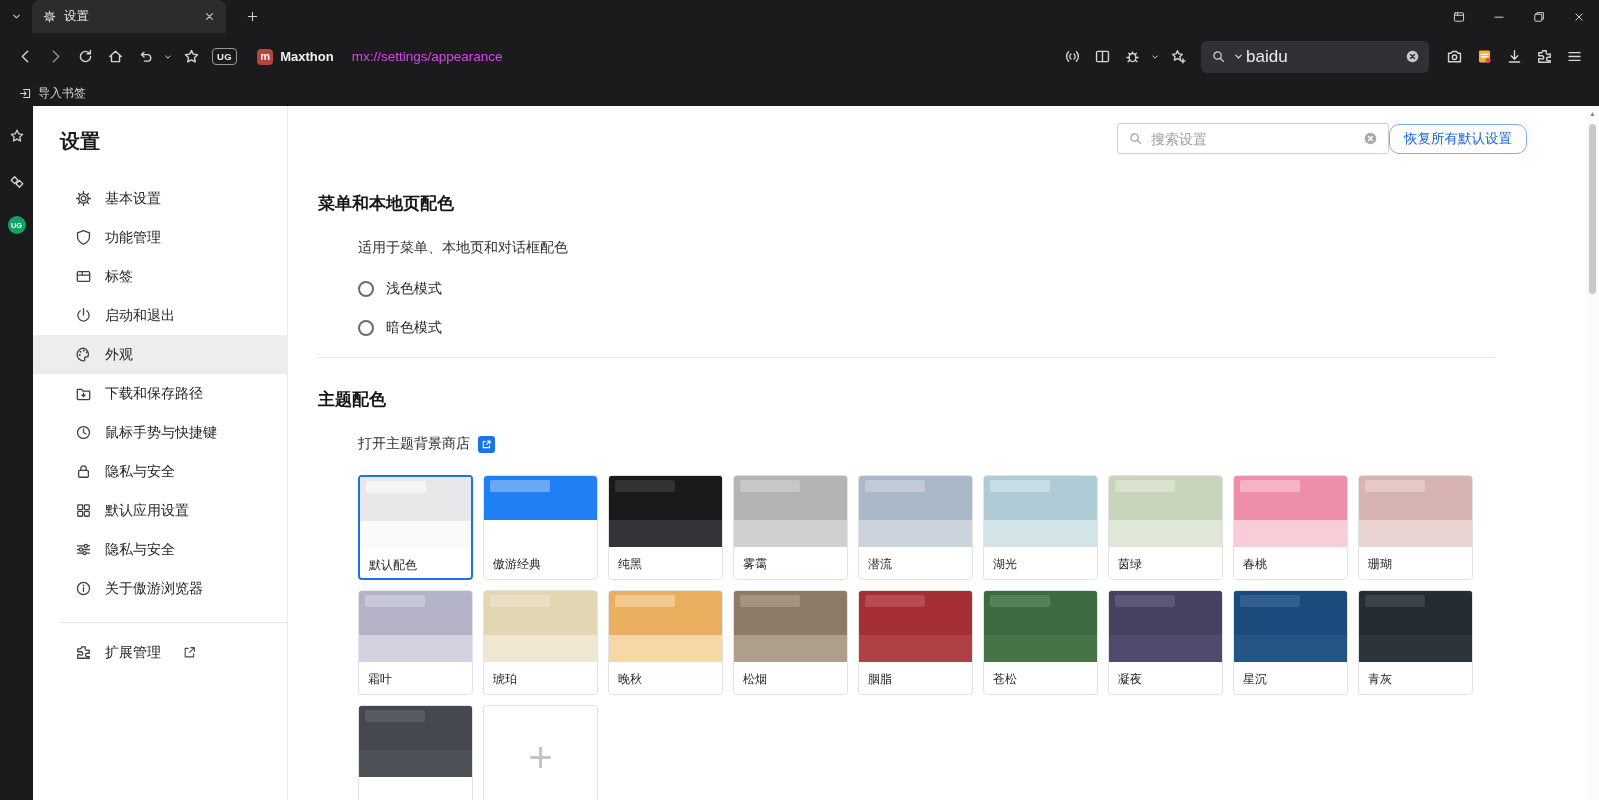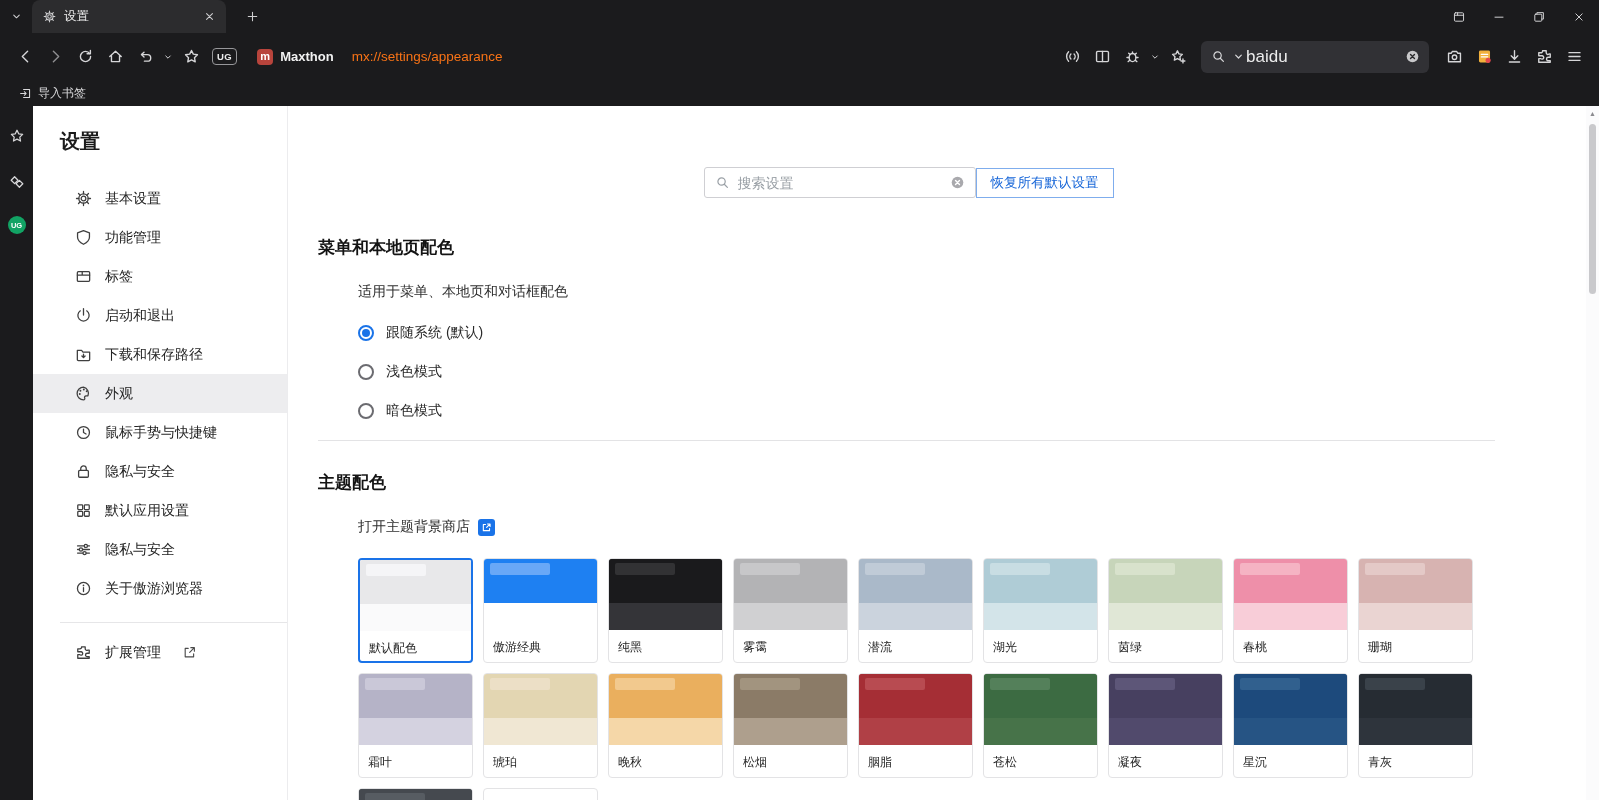--- a/index.html
+++ b/index.html
@@ -27,21 +27,21 @@
   .nav-group { display:flex; align-items:center; }
   .nav-btn { width:30px; height:30px; display:flex; align-items:center; justify-content:center; border-radius:4px; color:#d6d6d8; }
   .nav-btn svg { width:17px; height:17px; }
   .nav-btn[data-name="forward-icon"] { color:#8f8f91; }
   .nav-btn[data-name="caret-down-small-icon"] { width:16px; }
   .nav-btn[data-name="caret-down-small-icon"] svg { width:12px; height:12px; }
   .ug-badge { border:1px solid #97979a; border-radius:4px; color:#ececec; font-size:9.5px; font-weight:bold; padding:2px 4px; margin:0 6px; letter-spacing:.5px; }
   .brand { display:flex; align-items:center; gap:7px; margin-left:14px; }
   .brand-logo { width:16px; height:16px; border-radius:4px; background:#b8443c; color:#fff; font-size:11px; font-weight:bold; display:flex; align-items:center; justify-content:center; line-height:1; }
   .brand-name { color:#f2f2f2; font-size:13px; font-weight:700; }
-  .url-text { color:#f97316; font-size:13.5px; margin-left:18px; white-space:nowrap; }
+  .url-text { color:#d946ef; font-size:13.5px; margin-left:18px; white-space:nowrap; }
   .nav-spacer { flex:1; }
   .search-field { width:228px; height:32px; background:#313135; border-radius:6px; display:flex; align-items:center; padding:0 9px 0 10px; gap:5px; margin:0 10px 0 8px; }
   .search-field svg { width:15px; height:15px; }
   .search-input { flex:1; background:transparent; border:none; outline:none; color:#ececec; font-size:17px; font-family:"Liberation Sans",sans-serif; min-width:0; }
   .icon-clear .fill { fill:#c9c9cb; stroke:none; }
   .icon-clear .x { stroke:#2a2a2c; stroke-width:1.5; }
 
   
   .bookmarkbar { height:26px; background:#1b1b1d; display:flex; align-items:center; padding-left:13px; flex:0 0 auto; }
   .bm-item { display:flex; align-items:center; gap:6px; color:#d8d8da; font-size:12px; padding:2px 6px; border-radius:3px; }
@@ -61,28 +61,28 @@
   .si-icon { width:17px; height:17px; color:#3f3f3f; flex:0 0 auto; }
   .si-icon svg { width:17px; height:17px; stroke-width:1.2; }
   .si-icon .dot { fill:currentColor; stroke:none; }
   .si-icon .knob { fill:#fff; }
   .sb-divider { height:1px; background:#e6e6e8; margin:14px 0 10px 27px; }
   .ext-icon { width:15px; height:15px; color:#4a4a4a; margin-left:8px; }
   .ext-icon svg { width:15px; height:15px; stroke-width:1.2; }
 
   
   .main { flex:1; min-width:0; position:relative; background:#fff; }
-  .main-top { display:flex; align-items:center; justify-content:center; padding:17px 72px 0 2px;margin-top:44px; }
+  .main-top { display:flex; align-items:center; justify-content:flex-end; padding:17px 72px 0 2px; }
   .settings-search { width:272px; height:31px; border:1px solid #cfcfd3; border-radius:3px; display:flex; align-items:center; padding:0 10px; gap:8px; color:#9aa0a6; }
   .settings-search svg { width:15px; height:15px; }
   .ss-input { flex:1; border:none; outline:none; font-size:14px; color:#333; font-family:"Liberation Sans",sans-serif; min-width:0; }
   .ss-input::placeholder { color:#9aa0a6; }
   .ss-clear .fill { fill:#a9a9ad; stroke:none; }
   .ss-clear .x { stroke:#fff; stroke-width:1.5; }
-  .restore-btn { height:30px; padding:0 14px; border:1px solid #7faded; border-radius:0; background:#fff; color:#1766d8; font-size:13.5px; display:flex; align-items:center; cursor:pointer; font-family:"Liberation Sans",sans-serif; }
+  .restore-btn { height:30px; padding:0 14px; border:1px solid #7faded; border-radius:10px; background:#fff; color:#1766d8; font-size:13.5px; display:flex; align-items:center; cursor:pointer; font-family:"Liberation Sans",sans-serif; }
 
   .content { padding:38px 0 0 30px; height:calc(100% - 48px); overflow:hidden; }
   .section-title { font-size:17px; font-weight:700; color:#141414; }
   .section-desc { margin:24px 0 12px 40px; font-size:14px; color:#2e2e2e; }
   .radio-row { display:flex; align-items:center; gap:12px; margin-left:40px; height:39px; cursor:pointer; }
   .radio { width:16px; height:16px; border-radius:50%; border:2px solid #6b6b70; position:relative; flex:0 0 auto; }
   .radio.on { border-color:#1a73e8; }
   .radio.on::after { content:""; position:absolute; inset:2px; border-radius:50%; background:#1a73e8; }
   .radio-label { font-size:14px; color:#2a2a2a; }
   .hr { height:1px; background:#e3e3e5; margin:10px 104px 0 0; }
@@ -356,40 +356,40 @@
           </div>
           <div class="side-item" data-name="sidebar-item-power">
             <span class="si-icon" data-name="power-icon">
               <svg viewBox="0 0 16 16">
                 <path d="M5 3.6a5.3 5.3 0 1 0 6 0"></path>
                 <path d="M8 1.6v6"></path>
               </svg>
             </span>
             <span data-name="sidebar-item-label">启动和退出</span>
           </div>
-          <div class="side-item" data-name="sidebar-item-download-folder">
-            <span class="si-icon" data-name="download-folder-icon">
-              <svg viewBox="0 0 16 16">
-                <path d="M2.2 4.2h4l1.3 1.6h6.3v7a1 1 0 0 1-1 1H3.2a1 1 0 0 1-1-1Z"></path>
-                <path d="M8 7.6v3.2M6.5 9.4 8 11l1.5-1.6"></path>
-              </svg>
-            </span>
-            <span data-name="sidebar-item-label">下载和保存路径</span>
-          </div>
           <div class="side-item selected" data-name="sidebar-item-palette">
             <span class="si-icon" data-name="palette-icon">
               <svg viewBox="0 0 16 16">
                 <path d="M8 2a6 6 0 1 0 0 12c1.1 0 1.5-.9 1.1-1.7-.5-1 .2-2.1 1.3-2.1h1.8A6 6 0 0 0 8 2Z"></path>
                 <circle class="dot" cx="5.1" cy="5.4" r=".9"></circle>
                 <circle class="dot" cx="8.3" cy="4.3" r=".9"></circle>
                 <circle class="dot" cx="11" cy="5.9" r=".9"></circle>
                 <circle class="dot" cx="4.5" cy="8.5" r=".9"></circle>
               </svg>
             </span>
             <span data-name="sidebar-item-label">外观</span>
+          </div>
+          <div class="side-item" data-name="sidebar-item-download-folder">
+            <span class="si-icon" data-name="download-folder-icon">
+              <svg viewBox="0 0 16 16">
+                <path d="M2.2 4.2h4l1.3 1.6h6.3v7a1 1 0 0 1-1 1H3.2a1 1 0 0 1-1-1Z"></path>
+                <path d="M8 7.6v3.2M6.5 9.4 8 11l1.5-1.6"></path>
+              </svg>
+            </span>
+            <span data-name="sidebar-item-label">下载和保存路径</span>
           </div>
           <div class="side-item" data-name="sidebar-item-clock">
             <span class="si-icon" data-name="clock-icon">
               <svg viewBox="0 0 16 16">
                 <circle cx="8" cy="8" r="5.6"></circle>
                 <path d="M8 4.8V8l2.4 1.4"></path>
               </svg>
             </span>
             <span data-name="sidebar-item-label">鼠标手势与快捷键</span>
           </div>
@@ -470,24 +470,20 @@
             </span>
         </div>
         <button class="restore-btn" data-name="restore-defaults-button">恢复所有默认设置</button>
       </div>
 
       <div class="content" data-name="settings-content">
         <div class="section-title" data-name="section-title-menu-colors">菜单和本地页配色</div>
         <div class="section-desc" data-name="section-desc">适用于菜单、本地页和对话框配色</div>
         <div data-name="color-mode-options">
             <div class="radio-row" data-name="color-mode-option">
-              <span class="radio on" data-name="radio-icon"></span>
-              <span class="radio-label">跟随系统 (默认)</span>
-            </div>
-            <div class="radio-row" data-name="color-mode-option">
               <span class="radio" data-name="radio-icon"></span>
               <span class="radio-label">浅色模式</span>
             </div>
             <div class="radio-row" data-name="color-mode-option">
               <span class="radio" data-name="radio-icon"></span>
               <span class="radio-label">暗色模式</span>
             </div>
           </div>
         <div class="hr" data-name="section-divider"></div>
 

